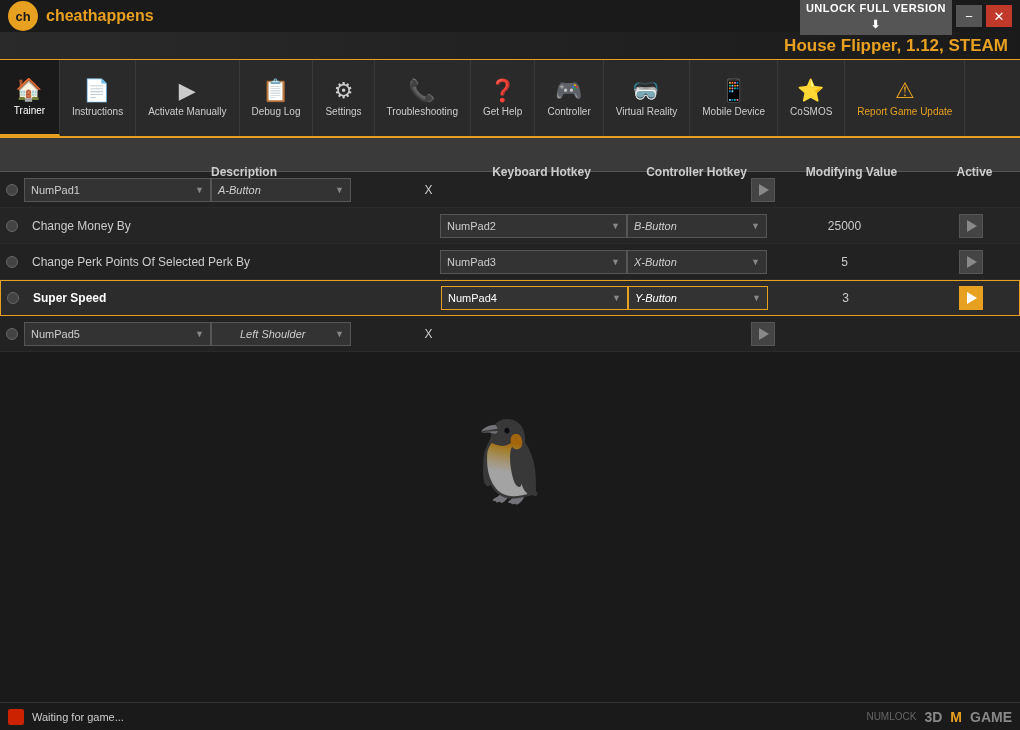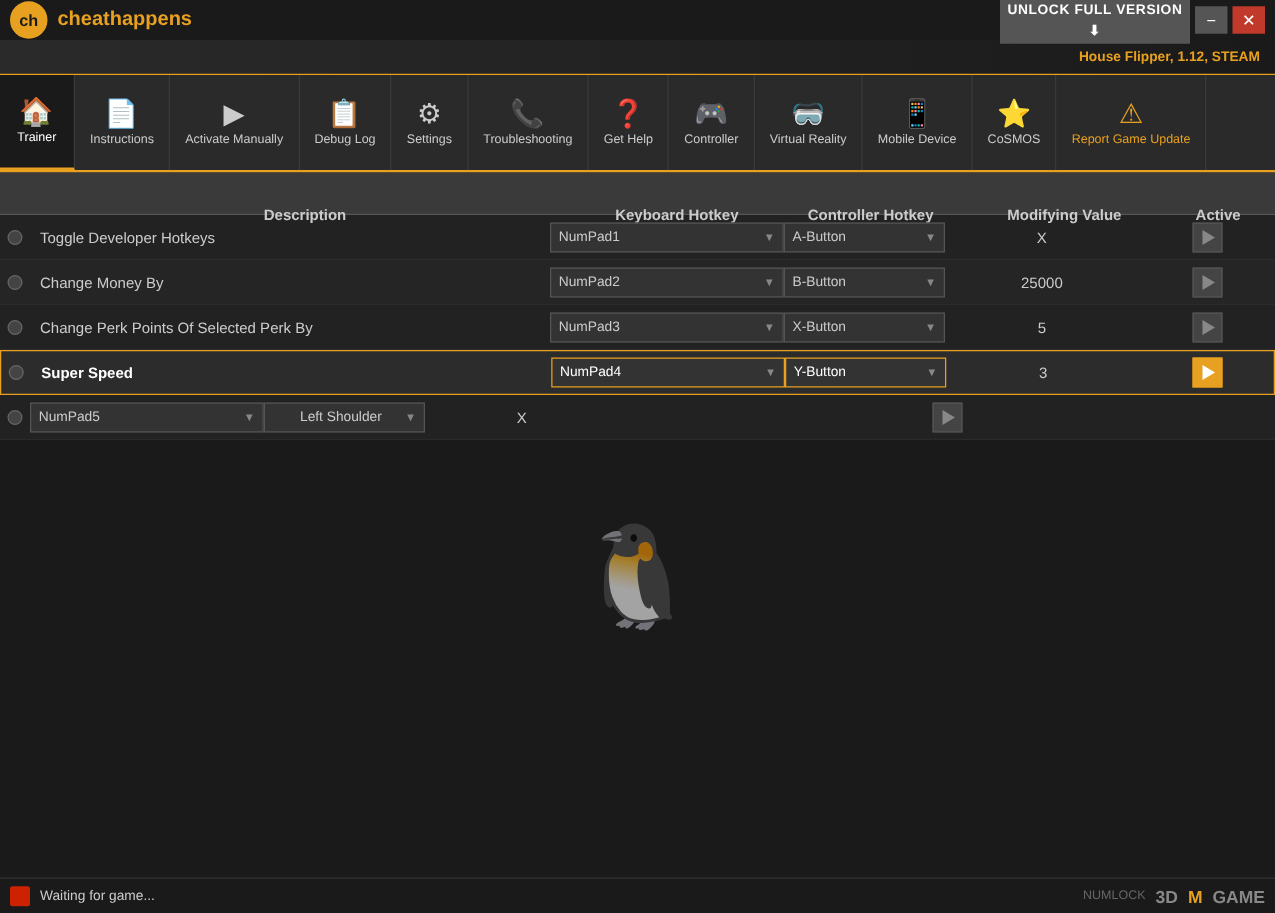--- a/index.html
+++ b/index.html
@@ -81,21 +81,21 @@
       height: 28px;
       background: linear-gradient(to right, #2a2a2a, #1a1a1a);
       display: flex;
       align-items: center;
       justify-content: flex-end;
       padding: 0 12px;
       border-bottom: 1px solid #e8a020;
     }
     .game-title-text {
       color: #e8a020;
-      font-size: 11px;
+      font-size: 17px;
       font-weight: bold;
     }
 
     
     .nav-bar {
       height: 78px;
       background: #2a2a2a;
       display: flex;
       align-items: stretch;
       border-bottom: 2px solid #e8a020;
@@ -202,23 +202,24 @@
       padding: 0 6px;
       cursor: pointer;
       position: relative;
     }
     .select-box.highlighted {
       border-color: #e8a020;
       color: white;
     }
     .select-arrow { color: #888; font-size: 9px; }
     .row-controller {
-      width: 129px;
-      display: flex;
-      align-items: center;
+      width: 140px;
+      display: flex;
+      align-items: center;
+      font-style: italic;
     }
     .row-modifying {
       width: 155px;
       display: flex;
       align-items: center;
       justify-content: center;
       color: #ccc;
       font-size: 12px;
     }
     .row-active {
@@ -389,21 +390,20 @@
   <div class="th-cell col-controller">Controller Hotkey</div>
   <div class="th-cell col-modifying">Modifying Value</div>
   <div class="th-cell col-active">Active</div>
 </div>
 
 <div class="table-body" id="table-body">
 <div class="table-row">
     <div class="row-indicator">
       <div class="indicator-dot"></div>
     </div>
-    <div class="row-desc">Toggle Developer Hotkeys</div>
     <div class="row-hotkey">
       <div class="select-box" style="width:130px;">
         <span>NumPad1</span>
         <span class="select-arrow">▼</span>
       </div>
     </div>
     <div class="row-controller">
       <div class="select-box" style="width:145px;">
         <span>A-Button</span>
         <span class="select-arrow">▼</span>

